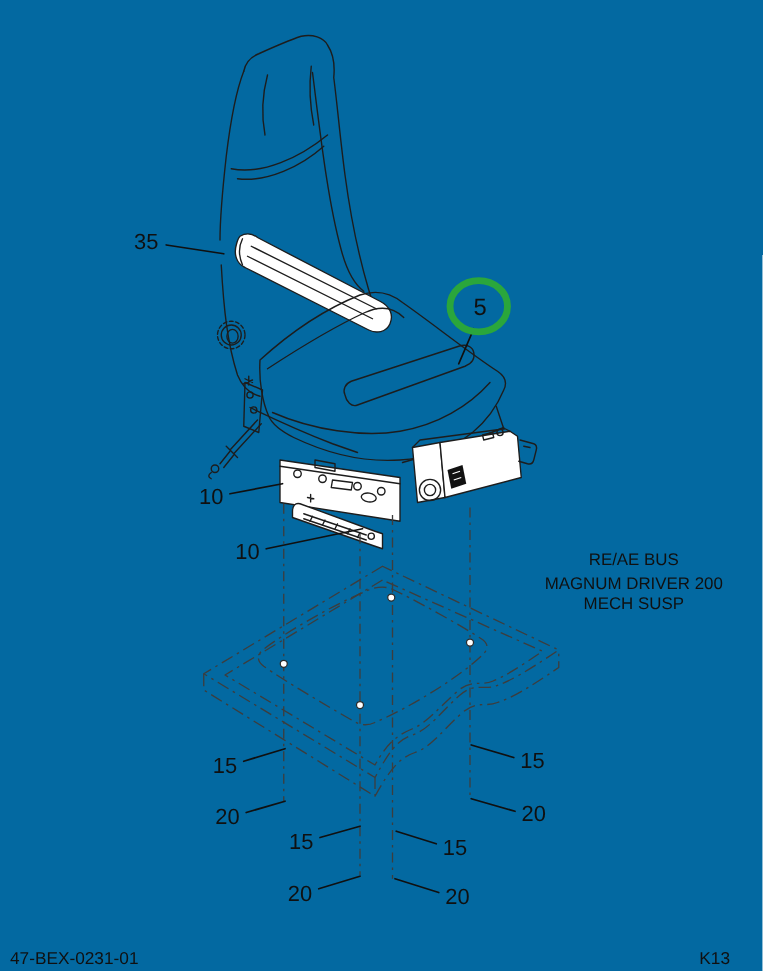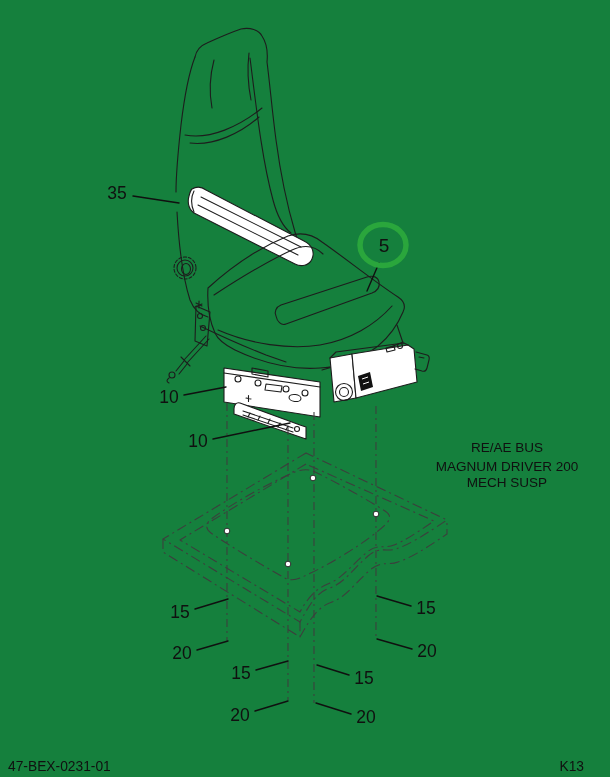--- a/index.html
+++ b/index.html
@@ -1,16 +1,16 @@
 <!DOCTYPE html>
 <html><head>
 <meta charset="utf-8">
 <style>
   html,body{margin:0;padding:0;background:#ffffff;}
-  .page{position:relative;width:610px;height:777px;background:#15803d;overflow:hidden;
+  .page{position:relative;width:610px;height:777px;background:#0369a1;overflow:hidden;
         font-family:"Liberation Sans",sans-serif;}
   svg{display:block}
   .k{fill:none;stroke:#1d1d1d;stroke-width:1.1;stroke-linecap:round;stroke-linejoin:round;}
   .kf{fill:#ffffff;stroke:#1d1d1d;stroke-width:1.1;stroke-linejoin:round;}
   .p{fill:none;stroke:#3d3d3d;stroke-width:1.05;stroke-dasharray:10 4 2 4;stroke-linejoin:round;}
   .cl{fill:none;stroke:#3d3d3d;stroke-width:1.05;stroke-dasharray:8 4 2 4;}
   .lead{fill:none;stroke:#101010;stroke-width:1.4;stroke-linecap:round;}
   .bt{fill:#ffffff;stroke:#2c2c2c;stroke-width:1;}
   text{fill:#101010;}
   .lbl{font-size:17.5px;}

